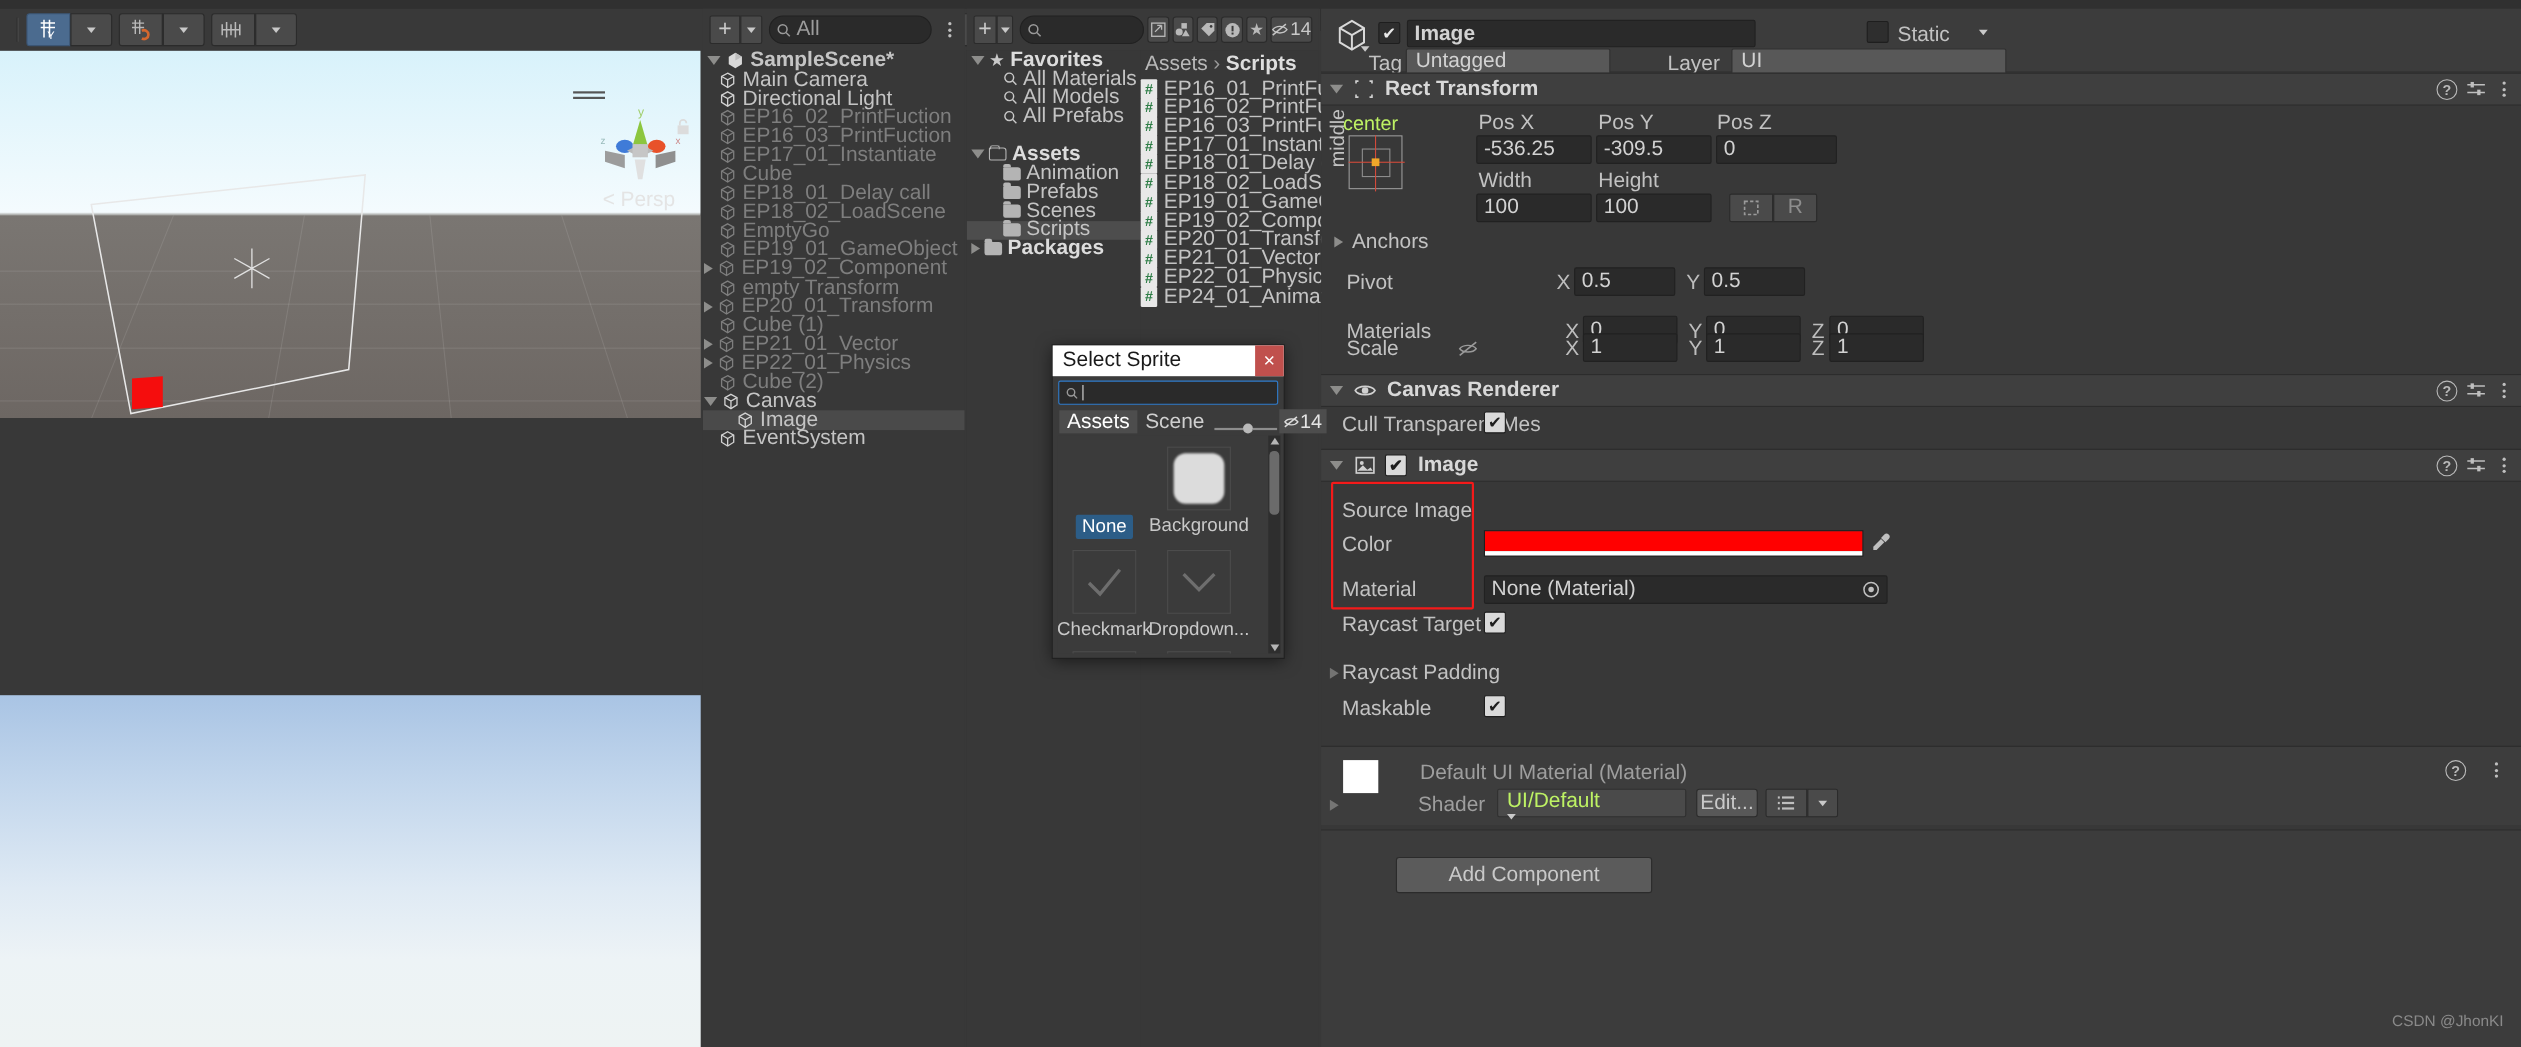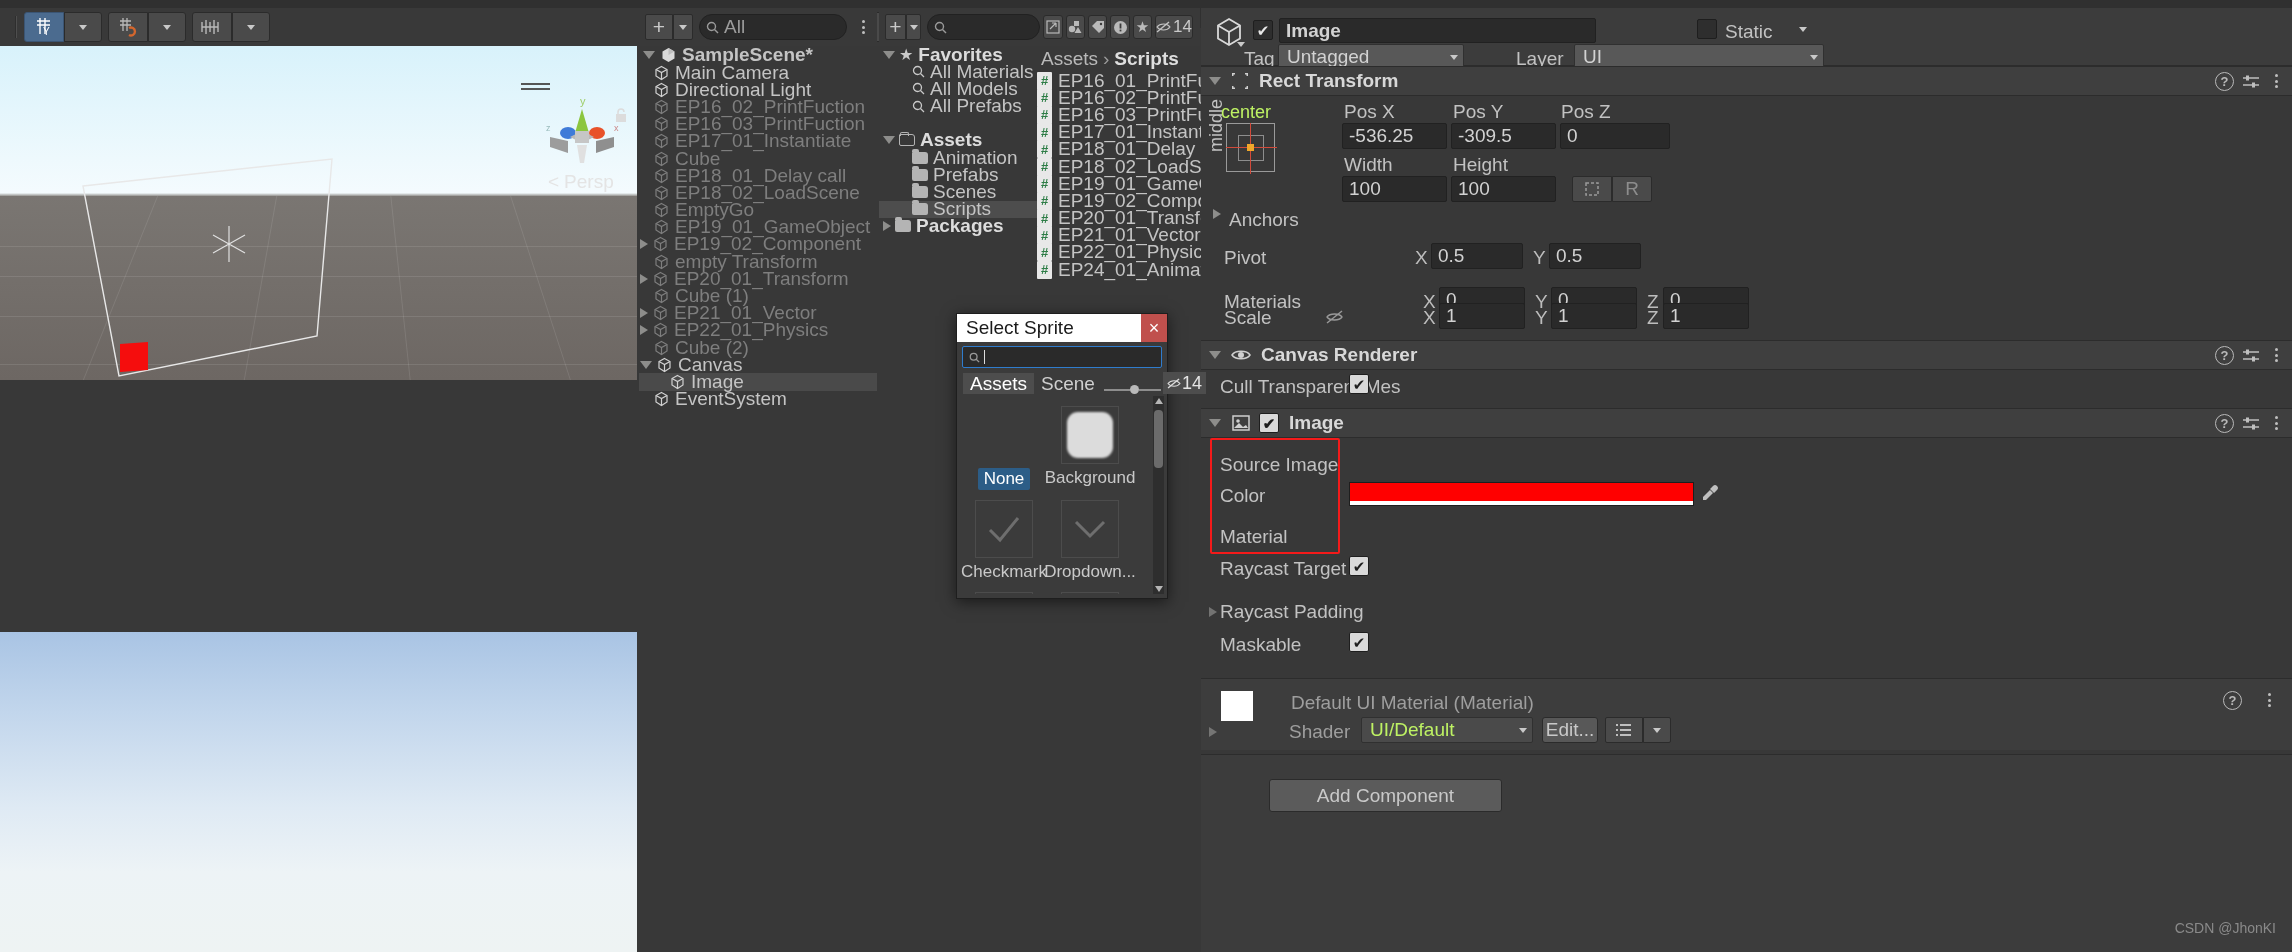--- a/index.html
+++ b/index.html
@@ -31,22 +31,22 @@
         border-left:8px solid #8d8d8b; }
   .tri.open{ border-left:6px solid transparent;border-right:6px solid transparent;
              border-top:8px solid #8d8d8b; border-bottom:0; }
   .field{
     background:#2a2a2a; border:1px solid #212121; border-radius:2px;
     color:#d2d2d2; display:flex; align-items:center; padding:0 6px;
     font-size:19px; height:26px;
   }
   .dropfield{
     background:#585858; border:1px solid #303030; border-radius:2px;
-    color:#d2d2d2; display:flex; align-items:center; justify-content:space-between;
-    padding:0 5px 0 8px; height:26px; font-size:19px; cursor:pointer;
+    color:#d2d2d2; display:flex; justify-content:space-between;
+    padding:0 5px 0 8px; height:26px; font-size:19px; cursor:pointer;flex-direction:column;
   }
   .ckbox{
     width:20px;height:20px;background:#2e2e2e;border:1px solid #1e1e1e;border-radius:2px;
     display:flex;align-items:center;justify-content:center;color:#e6e6e6;font-size:16px;
     cursor:pointer;
   }
   .ckbox.on::after{ content:"✔"; font-size:15px; line-height:1; color:#e8e8e8;}
   .ckbox.white{ background:#d9d9d9; color:#1d1d1d; }
   .ckbox.white.on::after{ color:#1d1d1d; }
 
@@ -856,21 +856,21 @@
           <svg width="16" height="16" viewBox="0 0 16 16">
               <g stroke="#9a9a9a" stroke-width="1.5" stroke-dasharray="3 2" fill="none">
             <rect x="2" y="2" width="12" height="12"></rect>
               </g>
             </svg>
         </div>
         <div class="btn dark" style="position:absolute;left:411px;top:80px;width:40px;height:26px;border-radius:0 2px 2px 0;color:#8d8d8d">
           <span>R</span>
         </div>
 
-        <div style="position:absolute;left:12px;top:113px;display:flex;gap:8px">
+        <div style="position:absolute;left:12px;top:113px;display:flex;align-items:center;gap:8px">
           <span class="tri"></span>
           <span class="lbl">Anchors</span>
         </div>
       </div>
 
       <div style="position:absolute;left:0;top:175px;width:1091px;height:85px">
         <span class="lbl" style="position:absolute;left:23px;top:6px">Pivot</span>
         <span class="axis" style="position:absolute;left:214px;top:6px">X</span>
         <div class="field" style="position:absolute;left:230px;top:2px;width:92px">
           <span>0.5</span>
@@ -976,20 +976,27 @@
         <div style="position:absolute;left:148px;top:44px;width:345px;height:24px;border:1px solid #1e1e1e">
           <div style="width: 100%; height: 18px; background: rgb(255, 0, 0);" id="colorSwatch"></div>
           <div style="width:100%;height:4px;background:#fff"></div>
         </div>
         <svg style="position:absolute;left:500px;top:46px" width="18" height="18" viewBox="0 0 18 18">
           <path d="M12 2a2.5 2.5 0 0 1 4 4l-3 3-4-4z" fill="#bfbfbf"></path>
             <path d="M9 6L2 13v3h3l7-7z" fill="#bfbfbf"></path>
           </svg>
 
         <span class="lbl" style="position:absolute;left:19px;top:88px">Material</span>
+        <div class="field" style="position:absolute;left:148px;top:85px;width:367px;justify-content:space-between">
+          <span>None (Material)</span>
+          <svg width="16" height="16" viewBox="0 0 16 16">
+            <circle cx="8" cy="8" r="6.5" fill="none" stroke="#bfbfbf" stroke-width="1.4"></circle>
+            <circle cx="8" cy="8" r="2.5" fill="#bfbfbf"></circle>
+            </svg>
+        </div>
 
         <span class="lbl" style="position:absolute;left:19px;top:120px">Raycast Target</span>
         <div class="ckbox white on" style="position:absolute;left:148px;top:118px"></div>
       </div>
 
       <div style="position:absolute;left:0;top:190px;width:1091px;height:70px">
         <span class="tri" style="position:absolute;left:8px;top:9px;opacity:.7"></span>
         <span class="lbl" style="position:absolute;left:19px;top:3px">Raycast Padding</span>
         <span class="lbl" style="position:absolute;left:19px;top:36px">Maskable</span>
         <div class="ckbox white on" style="position:absolute;left:148px;top:34px"></div>

